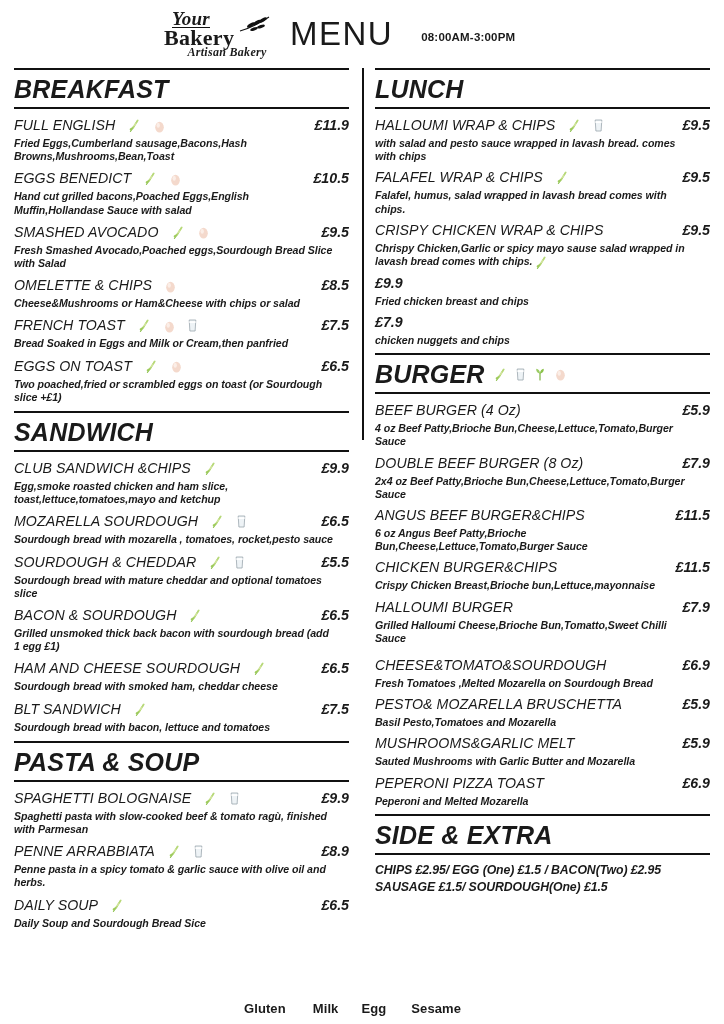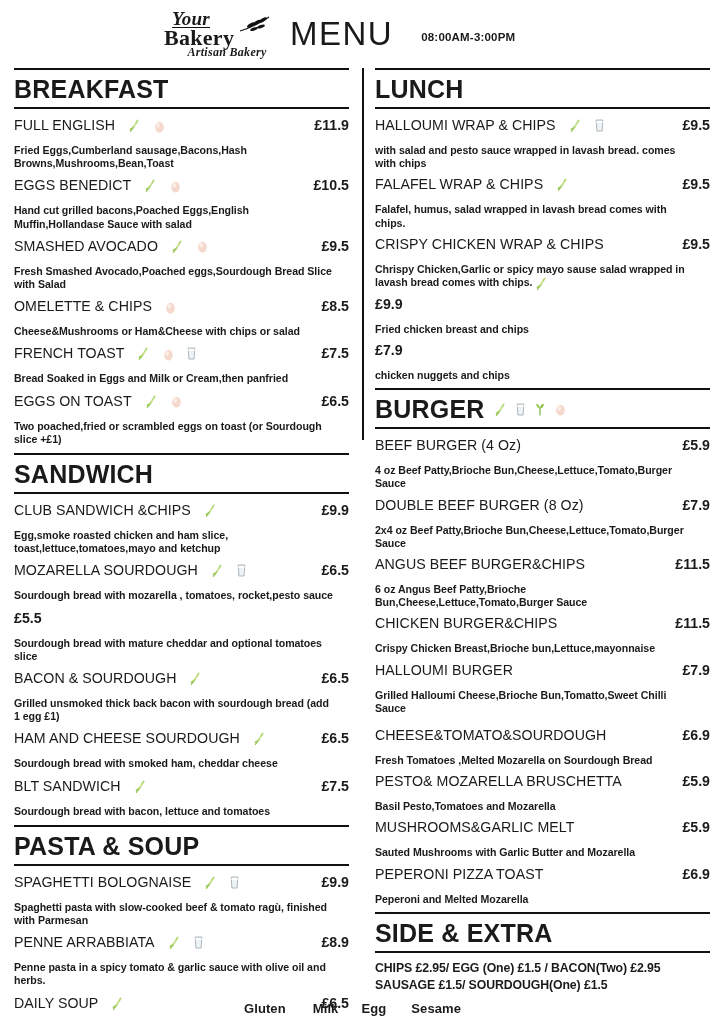--- a/index.html
+++ b/index.html
@@ -15,42 +15,42 @@
   .logo{position:relative;width:112px;height:46px;flex:none;display:flex;flex-direction:column;align-items:center;justify-content:center;}
   .logo .l1{font-family:"Liberation Serif","DejaVu Serif",serif;font-style:italic;font-weight:700;font-size:19px;line-height:15px;letter-spacing:.2px;align-self:flex-start;margin-left:8px;border-bottom:1.5px solid #111;padding-bottom:1px;}
   .logo .l2{font-family:"Liberation Serif","DejaVu Serif",serif;font-weight:700;font-size:22px;line-height:20px;letter-spacing:.3px;align-self:flex-start;}
   .logo .l3{font-family:"Liberation Serif","DejaVu Serif",serif;font-style:italic;font-weight:700;font-size:12px;line-height:9px;letter-spacing:.3px;align-self:center;margin-left:14px;}
   .logo .wheat{position:absolute;right:4px;top:4px;}
   .menu-title{font-size:33px;font-weight:400;letter-spacing:1.5px;line-height:34px;}
   .hours{font-size:11.5px;font-weight:700;letter-spacing:.2px;margin-left:14px;margin-top:6px;}
 
   
   .cols{position:relative;display:flex;gap:0;height:946px;}
-  .col{width:50%;box-sizing:border-box;}
+  .col{width:50%;box-sizing:border-box;font-style:italic;}
   .col.left{padding-right:13px;}
   .col.right{padding-left:13px;}
   .vdiv{position:absolute;left:50%;top:0;width:1.6px;background:#111;height:372px;}
 
   
   .section-head{
     border-top:2.2px solid #111;border-bottom:2.2px solid #111;
     padding:5px 0 4px 0;margin:0 0 2px 0;
     display:flex;align-items:baseline;gap:9px;
   }
   .section-head h2{
     margin:0;font-size:25px;font-weight:800;letter-spacing:.2px;line-height:28px;
   }
   .section-head .icons{display:flex;align-items:center;gap:9px;transform:translateY(-2px);}
 
   .items{padding-top:6px;}
   .item{margin-bottom:7px;}
   .item-row{display:flex;align-items:flex-start;justify-content:space-between;gap:4px;}
   .item-name{font-size:14.2px;font-weight:400;letter-spacing:.05px;line-height:17px;display:flex;align-items:center;gap:13px;flex-wrap:wrap;}
   .item-price{font-size:14.2px;font-weight:700;white-space:nowrap;line-height:17px;}
-  .item-desc{font-size:10.6px;font-weight:600;line-height:13.2px;letter-spacing:-.05px;margin-top:10px;color:#1a1a1a;max-width:96%;}
+  .item-desc{font-size:10.6px;font-weight:600;line-height:13.2px;letter-spacing:-.05px;margin-top:3px;color:#1a1a1a;max-width:96%;}
 
   
   .right .item{margin-bottom:6px;}
 
   
   .ic{display:inline-block;vertical-align:middle;flex:none;}
   .ic-wheat{width:13px;height:13px;}
   .ic-milk{width:9px;height:13px;}
   .ic-egg{width:11px;height:14px;}
   .ic-sesame{width:12px;height:14px;}
@@ -222,20 +222,30 @@
                     </svg></span><span class="ic ic-milk"><svg width="9" height="13" viewBox="0 0 9 13">
                       <path d="M1.2 1 H7.8 L7.1 12 H1.9 Z" fill="#eef3f6" stroke="#9aa6ad" stroke-width="0.8"></path>
                       <path d="M1.3 2.2 H7.7 L7.55 4.0 H1.45 Z" fill="#ffffff"></path>
                     </svg></span></span>
                 <span class="item-price">£6.5</span>
               </div>
               <div class="item-desc">Sourdough bread with mozarella , tomatoes, rocket,pesto sauce</div>
             </div>
             <div class="item">
               <div class="item-row">
+                <span class="item-name">SOURDOUGH &amp; CHEDDAR<span class="ic ic-wheat"><svg width="13" height="13" viewBox="0 0 13 13">
+                      <path d="M2.4 12.3 C4.6 9.8 7.2 6.2 9.6 1.2" stroke="#8cc04a" stroke-width="1.1" fill="none" stroke-linecap="round"></path>
+                      <ellipse cx="5.4" cy="8.0" rx="2.5" ry="1.0" fill="#b9d97a" transform="rotate(-52 5.4 8.0)"></ellipse>
+                      <ellipse cx="7.3" cy="5.2" rx="2.5" ry="1.0" fill="#cfe39a" transform="rotate(-52 7.3 5.2)"></ellipse>
+                      <ellipse cx="9.0" cy="2.6" rx="2.2" ry="0.9" fill="#b9d97a" transform="rotate(-52 9.0 2.6)"></ellipse>
+                      <ellipse cx="3.6" cy="9.6" rx="2.2" ry="0.9" fill="#9ecb5c" transform="rotate(-30 3.6 9.6)"></ellipse>
+                    </svg></span><span class="ic ic-milk"><svg width="9" height="13" viewBox="0 0 9 13">
+                      <path d="M1.2 1 H7.8 L7.1 12 H1.9 Z" fill="#eef3f6" stroke="#9aa6ad" stroke-width="0.8"></path>
+                      <path d="M1.3 2.2 H7.7 L7.55 4.0 H1.45 Z" fill="#ffffff"></path>
+                    </svg></span></span>
                 <span class="item-price">£5.5</span>
               </div>
               <div class="item-desc">Sourdough bread with mature cheddar and optional tomatoes slice</div>
             </div>
             <div class="item">
               <div class="item-row">
                 <span class="item-name">BACON &amp; SOURDOUGH<span class="ic ic-wheat"><svg width="13" height="13" viewBox="0 0 13 13">
                       <path d="M2.4 12.3 C4.6 9.8 7.2 6.2 9.6 1.2" stroke="#8cc04a" stroke-width="1.1" fill="none" stroke-linecap="round"></path>
                       <ellipse cx="5.4" cy="8.0" rx="2.5" ry="1.0" fill="#b9d97a" transform="rotate(-52 5.4 8.0)"></ellipse>
                       <ellipse cx="7.3" cy="5.2" rx="2.5" ry="1.0" fill="#cfe39a" transform="rotate(-52 7.3 5.2)"></ellipse>

